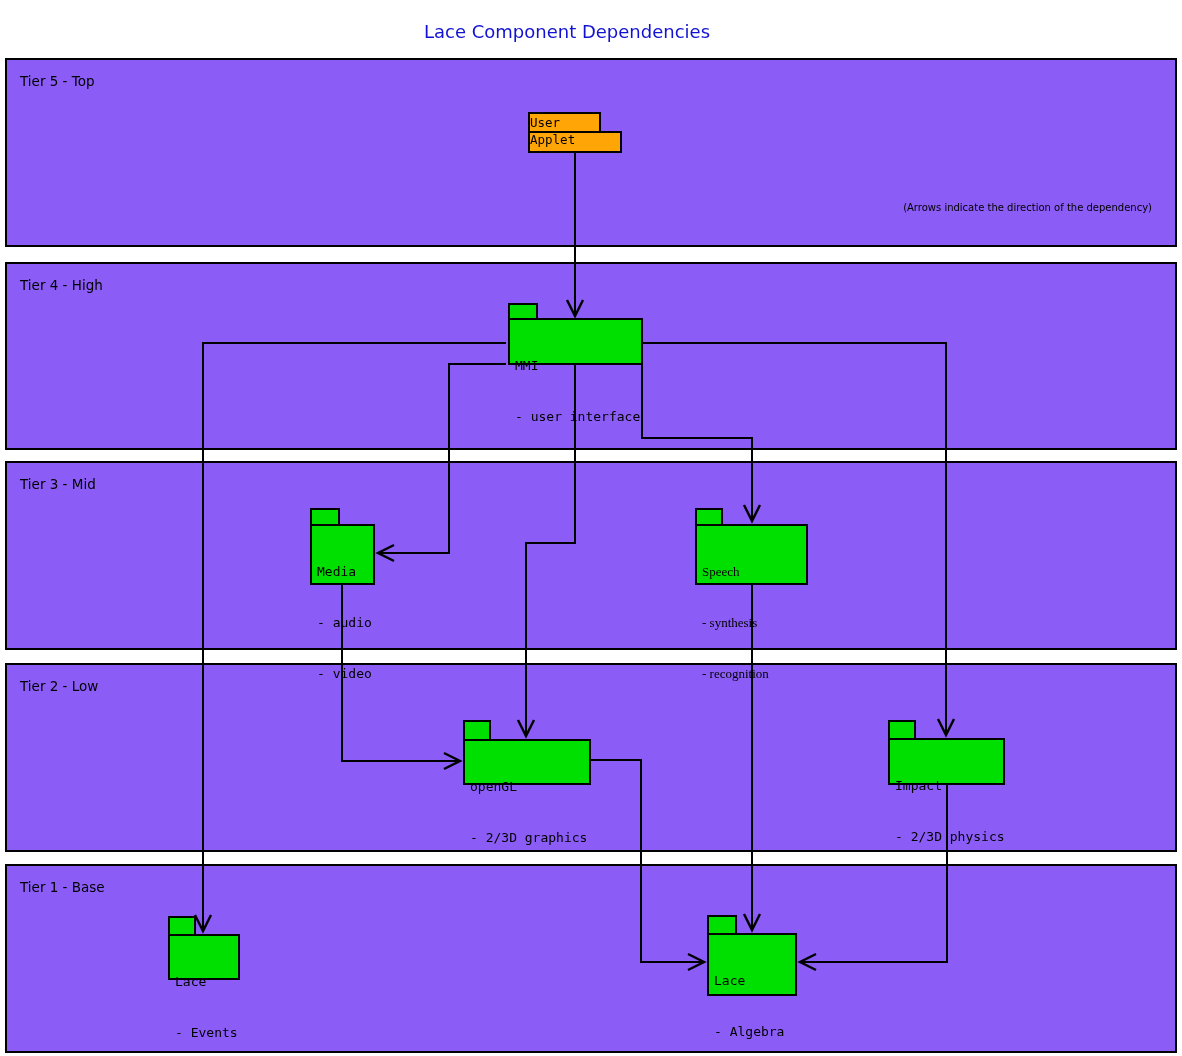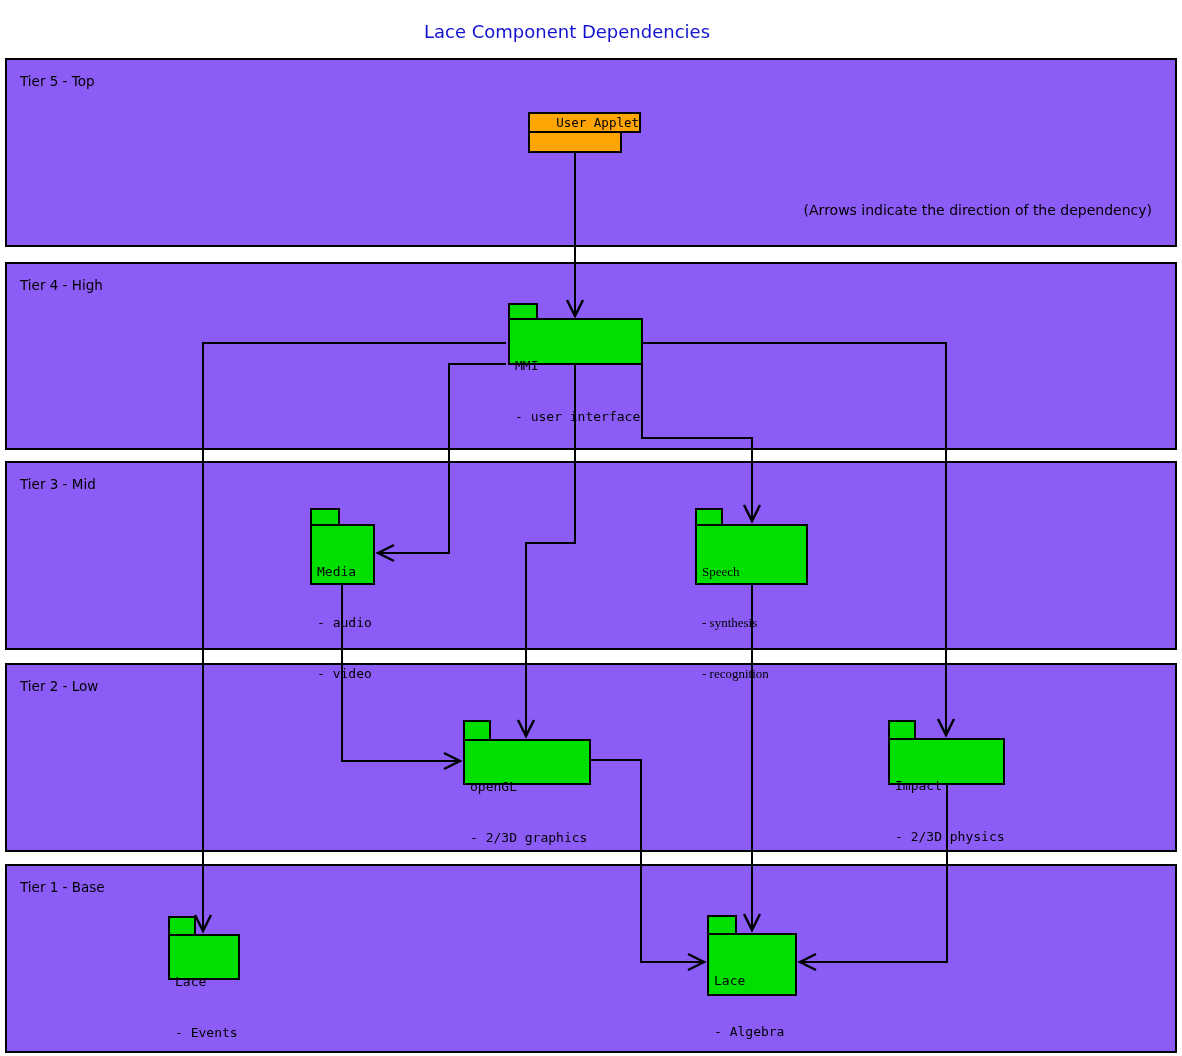--- a/index.html
+++ b/index.html
@@ -21,48 +21,48 @@
     background:#8b5cf6;
     border:2px solid #000;
     box-sizing:border-box;
   }
   .tier-label{
     position:absolute;top:13px;left:13px;
     font-size:13.5px;
   }
   .note{
     position:absolute;top:202px;right:30px;
-    font-size:14px;
+    font-size:10px;
   }
   .comp{position:absolute;}
   .comp .tab{
     position:absolute;left:0;top:0;
     background:#00e000;
     border:2px solid #000;
     box-sizing:border-box;
   }
   .comp .cbody{
     position:absolute;left:0;
     background:#00e000;
     border:2px solid #000;
     box-sizing:border-box;
     font-family:"DejaVu Sans Mono", monospace;
     font-size:13px;
     line-height:17px;
     padding:3px 0 0 5px;
     white-space:pre;
   }
   .applet .ua-label{
-    position:absolute;left:0;top:0;width:113px;height:21px;
+    position:absolute;left:0;top:0;width:73px;height:21px;
     background:#ffa505;
     border:2px solid #000;
     box-sizing:border-box;
     font-family:"DejaVu Sans Mono", monospace;
     font-size:12.5px;
-    text-align:right;
+    text-align:left;
     line-height:17px;
     z-index:2;
   }
   .applet .ua-body{
     position:absolute;left:0;top:19px;width:94px;height:22px;
     background:#ffa505;
     border:2px solid #000;
     box-sizing:border-box;
   }
   .connector-layer{

